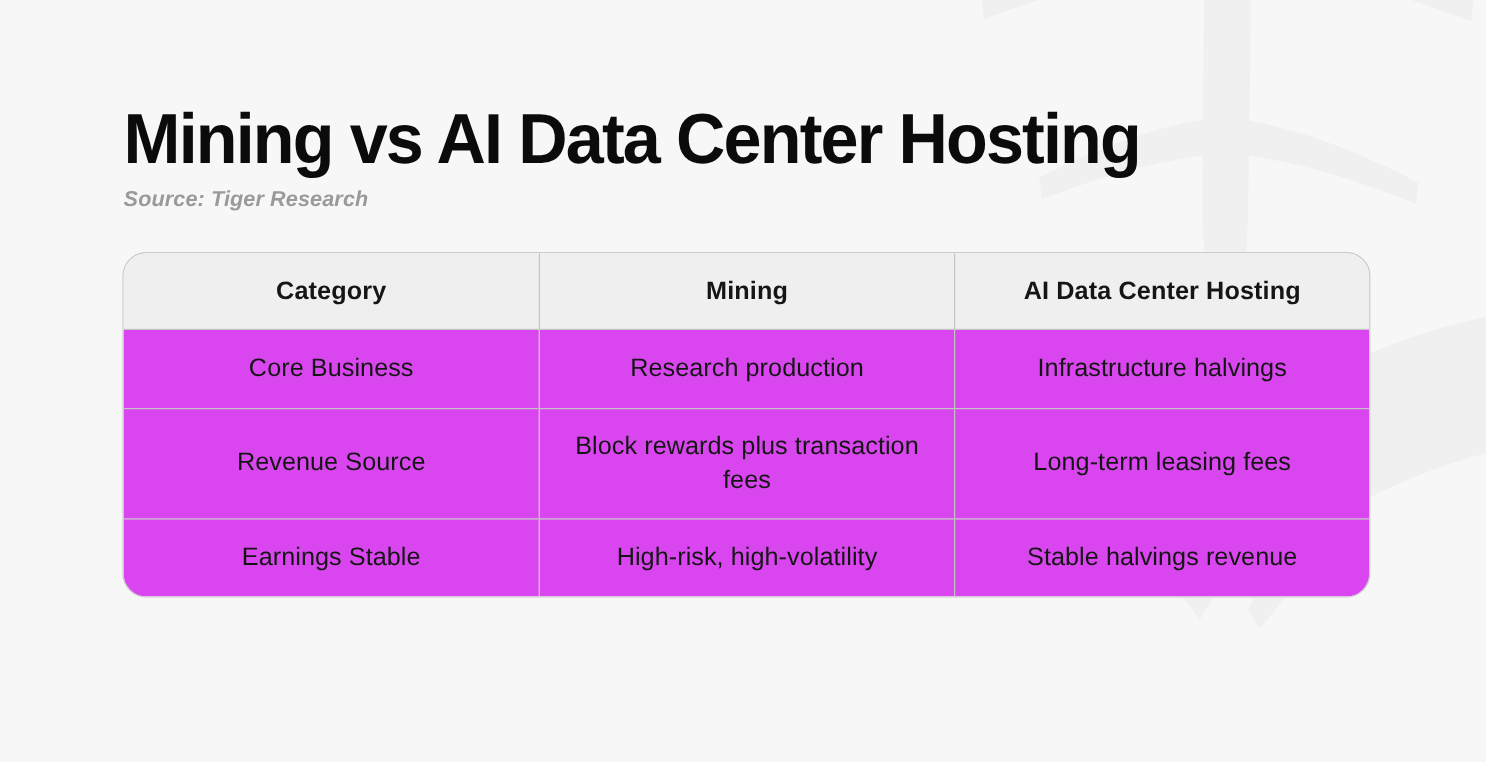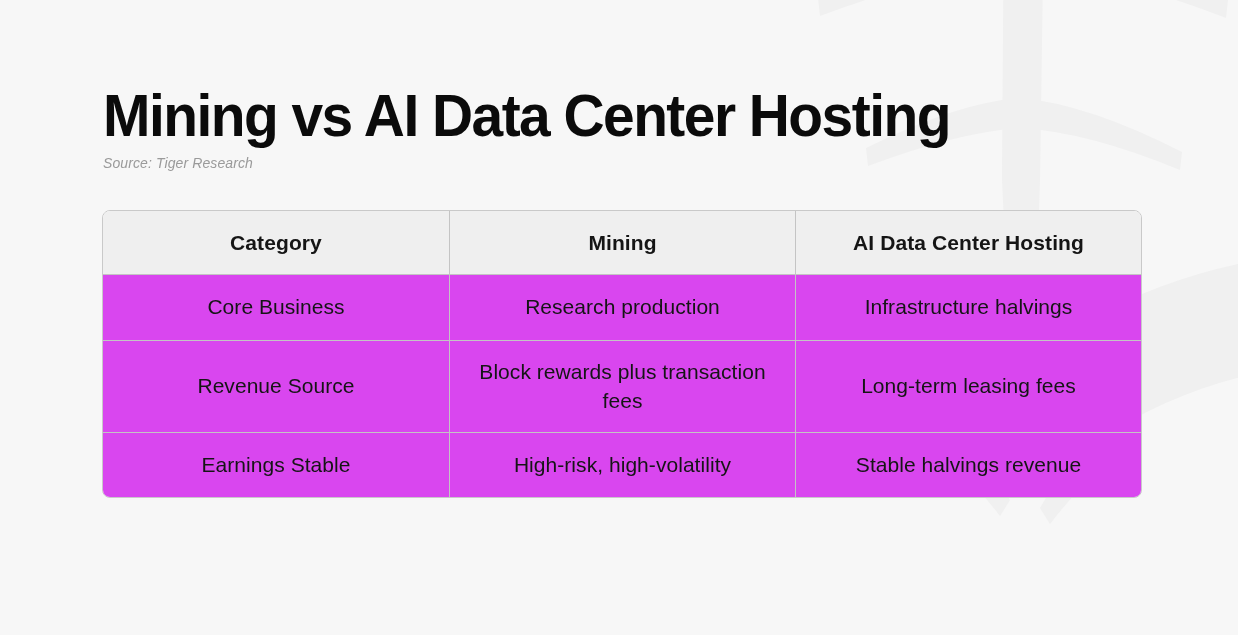--- a/index.html
+++ b/index.html
@@ -54,43 +54,43 @@
     font-weight: 700;
     letter-spacing: -1.6px;
     color: #0b0b0b;
     white-space: nowrap;
     transform: scaleX(0.965);
     transform-origin: left center;
   }
 
   .page-subtitle {
     margin-top: 9px;
-    font-size: 14px;
+    font-size: 18px;
     line-height: 1.25;
     font-style: italic;
-    font-weight: 400;
+    font-weight: 700;
     color: #9a9a9a;
     letter-spacing: 0.1px;
   }
 
   
   .table-wrap {
     position: absolute;
     left: 102px;
     top: 210px;
     width: 1040px;
   }
 
   table.compare {
     width: 1040px;
     border-collapse: separate;
     border-spacing: 0;
     background: #ffffff;
     border: 1px solid #c9c9c9;
-    border-radius: 8px;
+    border-radius: 20px;
     overflow: hidden;
     table-layout: fixed;
   }
 
   table.compare col { width: 33.3333%; }
 
   table.compare th,
   table.compare td {
     text-align: center;
     vertical-align: middle;

